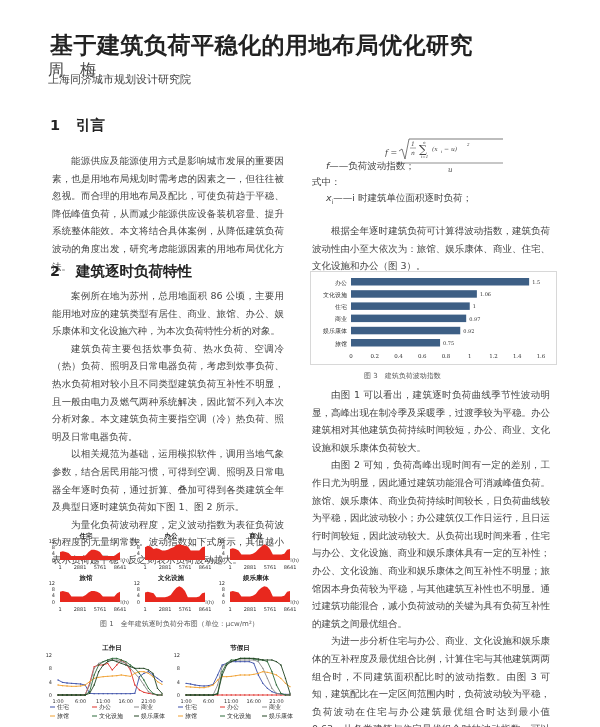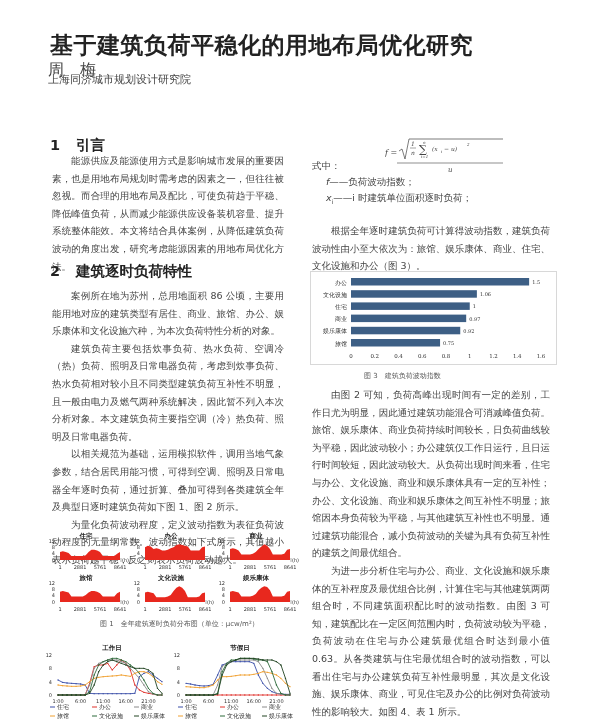--- a/index.html
+++ b/index.html
@@ -21,21 +21,21 @@
   .formula { font-family:"DejaVu Serif", serif; font-style:italic; font-size:9px; color:#444; }
   .legend-item { font-size:6px; font-family:"DejaVu Serif", serif; fill:#333; }
 </style>
 </head>
 <body>
 
 <div class="abs title">基于建筑负荷平稳化的用地布局优化研究</div>
 <div class="abs author">周　梅</div>
 <div class="abs affil">上海同济城市规划设计研究院</div>
 
-<div class="abs h1" style="left:50px; top:136px;">
+<div class="abs h1" style="left:50px; top:116px;">
   <span class="num">1</span><span>引言</span>
 </div>
 <div class="abs para" style="left:52px; top:152px;">
   <p>能源供应及能源使用方式是影响城市发展的重要因素，也是用地布局规划时需考虑的因素之一，但往往被忽视。而合理的用地布局及配比，可使负荷趋于平稳、降低峰值负荷，从而减少能源供应设备装机容量、提升系统整体能效。本文将结合具体案例，从降低建筑负荷波动的角度出发，研究考虑能源因素的用地布局优化方法。</p>
 </div>
 
 <div class="abs h1" style="left:50px; top:262px;">
   <span class="num">2</span><span>建筑逐时负荷特性</span>
 </div>
 <div class="abs para" style="left:52px; top:287px;">
@@ -497,22 +497,22 @@
     <text x="47" y="18" font-size="6" font-style="italic" fill="#444">(x</text>
     <text x="56" y="20" font-size="4" fill="#444">i</text>
     <text x="59" y="18" font-size="6" font-style="italic" fill="#444"> − u)</text>
     <text x="82" y="13" font-size="4" fill="#444">2</text>
     <line x1="12" y1="30" x2="118" y2="30" stroke="#444" stroke-width="0.6"></line>
     <text x="63" y="39" font-size="7" font-style="italic" fill="#444">u</text>
   </svg>
 </div>
 
 <div class="abs rpara para" style="left:312px; top:158px; line-height:16px;">
+  <p class="noind" style="padding-left:14px;"><i>f</i><span>——</span><span>负荷波动指数；</span></p>
   <p class="noind">式中：</p>
-  <p class="noind" style="padding-left:14px;"><i>f</i><span>——</span><span>负荷波动指数；</span></p>
   <p class="noind" style="padding-left:14px;"><i>x</i><sub style="font-size:6px;">i</sub><span>——</span><span>i 时建筑单位面积逐时负荷；</span></p>
 </div>
 
 <div class="abs rpara para" style="left:312px; top:222px;">
   <p>根据全年逐时建筑负荷可计算得波动指数，建筑负荷波动性由小至大依次为：旅馆、娱乐康体、商业、住宅、文化设施和办公（图 3）。</p>
 </div>
 
 <div class="abs" style="left:310px; top:271px; width:245px; height:92px; border:1px solid #d8d8d8; background:#fff;">
   <svg id="fig3" width="245" height="92">
       <text x="36" y="12.5" text-anchor="end" font-size="6" fill="#333" font-family="DejaVu Serif, serif">办公</text>
@@ -540,15 +540,16 @@
       <text x="135" y="86" text-anchor="middle" font-size="5.5" fill="#333" font-family="DejaVu Serif, serif">0.8</text>
       <text x="158.75" y="86" text-anchor="middle" font-size="5.5" fill="#333" font-family="DejaVu Serif, serif">1</text>
       <text x="182.49999999999997" y="86" text-anchor="middle" font-size="5.5" fill="#333" font-family="DejaVu Serif, serif">1.2</text>
       <text x="206.24999999999997" y="86" text-anchor="middle" font-size="5.5" fill="#333" font-family="DejaVu Serif, serif">1.4</text>
       <text x="230" y="86" text-anchor="middle" font-size="5.5" fill="#333" font-family="DejaVu Serif, serif">1.6</text>
     </svg>
 </div>
 <div class="abs caption" style="left:364px; top:371px;">图 3　建筑负荷波动指数</div>
 
 <div class="abs rpara para" style="left:312px; top:386px;">
+  <p>由图 1 可以看出，建筑逐时负荷曲线季节性波动明显，高峰出现在制冷季及采暖季，过渡季较为平稳。办公建筑相对其他建筑负荷持续时间较短，办公、商业、文化设施和娱乐康体负荷较大。</p>
   <p>由图 2 可知，负荷高峰出现时间有一定的差别，工作日尤为明显，因此通过建筑功能混合可消减峰值负荷。旅馆、娱乐康体、商业负荷持续时间较长，日负荷曲线较为平稳，因此波动较小；办公建筑仅工作日运行，且日运行时间较短，因此波动较大。从负荷出现时间来看，住宅与办公、文化设施、商业和娱乐康体具有一定的互补性；办公、文化设施、商业和娱乐康体之间互补性不明显；旅馆因本身负荷较为平稳，与其他建筑互补性也不明显。通过建筑功能混合，减小负荷波动的关键为具有负荷互补性的建筑之间最优组合。</p>
   <p>为进一步分析住宅与办公、商业、文化设施和娱乐康体的互补程度及最优组合比例，计算住宅与其他建筑两两组合时，不同建筑面积配比时的波动指数。由图 3 可知，建筑配比在一定区间范围内时，负荷波动较为平稳，负荷波动在住宅与办公建筑最优组合时达到最小值 0.63。从各类建筑与住宅最优组合时的波动指数，可以看出住宅与办公建筑负荷互补性最明显，其次是文化设施、娱乐康体、商业，可见住宅及办公的比例对负荷波动性的影响较大。如图 4、表 1 所示。</p>
 </div>
 
 </body></html>

